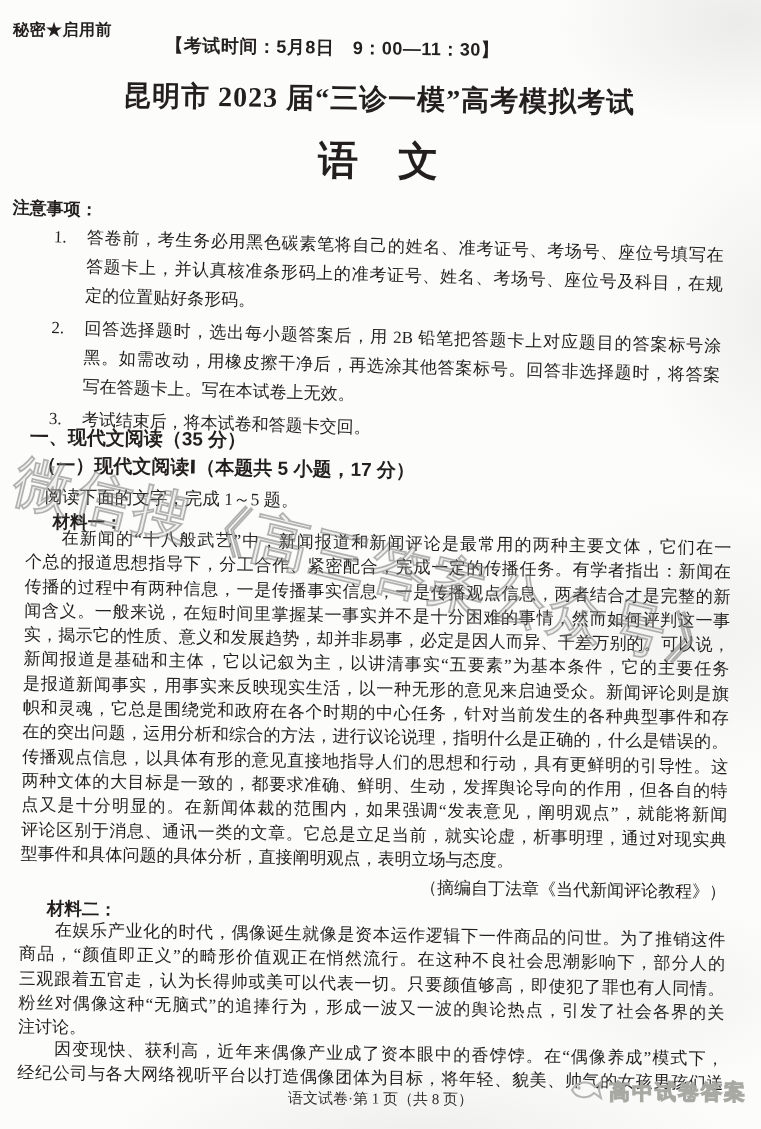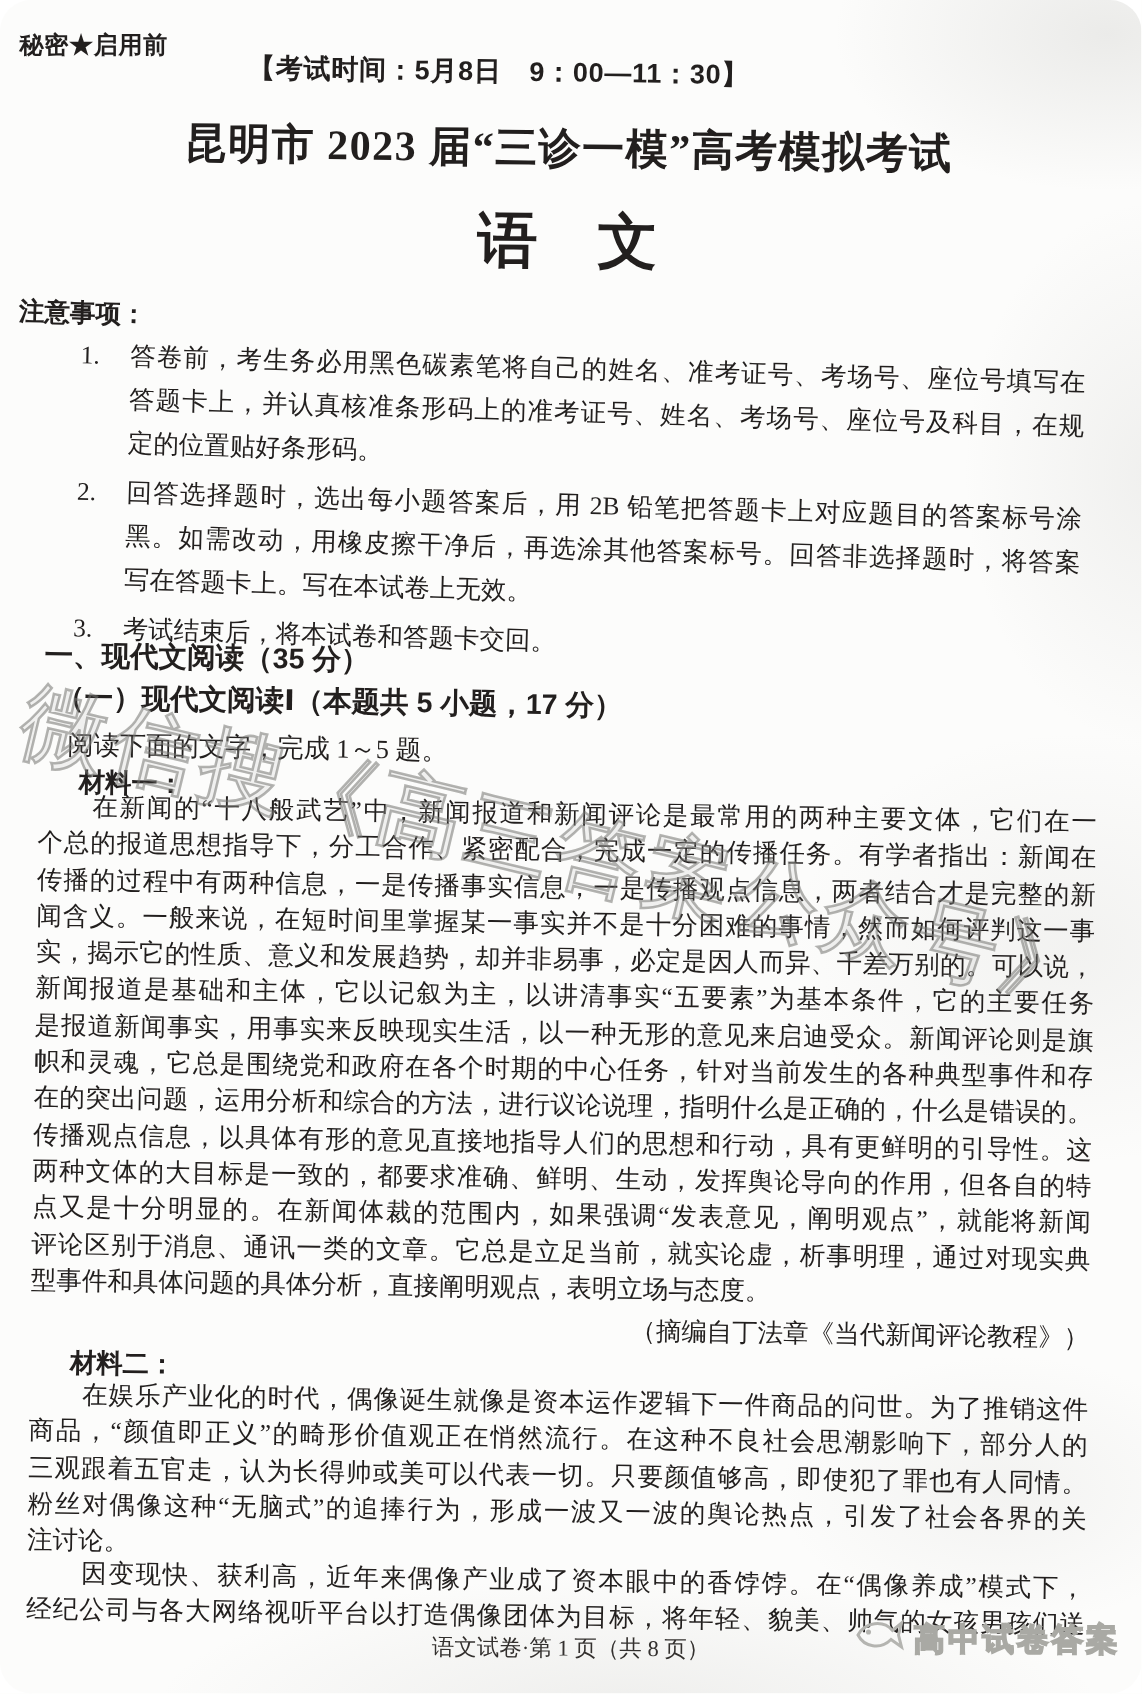--- a/index.html
+++ b/index.html
@@ -5,21 +5,21 @@
   html,body{margin:0;padding:0;}
   body{width:761px;height:1129px;overflow:hidden;
        font-family:"Liberation Serif","DejaVu Serif",serif;color:#221f1e;}
   .page{position:relative;width:761px;height:1129px;overflow:hidden;
     background:
       radial-gradient(ellipse 260px 150px at 97% 2%, rgba(175,175,170,.22), transparent 70%),
       radial-gradient(ellipse 180px 260px at 101% 28%, rgba(175,175,170,.16), transparent 70%),
       radial-gradient(ellipse 260px 200px at 94% 56%, rgba(175,175,170,.13), transparent 72%),
       radial-gradient(ellipse 420px 120px at 55% 101%, rgba(175,175,170,.18), transparent 75%),
       radial-gradient(ellipse 200px 120px at 88% 88%, rgba(175,175,170,.12), transparent 75%),
-      #fcfcfb; border-radius: 21px;}
+      #fcfcfb;}
   .abs{position:absolute;}
   .rot08{transform:rotate(0.8deg);transform-origin:0 0;}
   .rot16{transform:rotate(1.6deg);transform-origin:13px 0;}
   .rot09{transform:rotate(0.85deg);transform-origin:27px 0;}
   .rot04{transform:rotate(0.4deg);transform-origin:0 0;}
 
   .classification{left:13px;top:20px;font-size:16px;font-weight:bold;letter-spacing:.5px;}
   .examtime{left:166px;top:31px;font-size:18px;font-weight:bold;
             font-family:"Liberation Sans","DejaVu Sans",sans-serif;letter-spacing:.5px;}
   .title{left:0;top:75px;width:100%;text-align:center;font-size:28px;font-weight:bold;letter-spacing:1px;}

